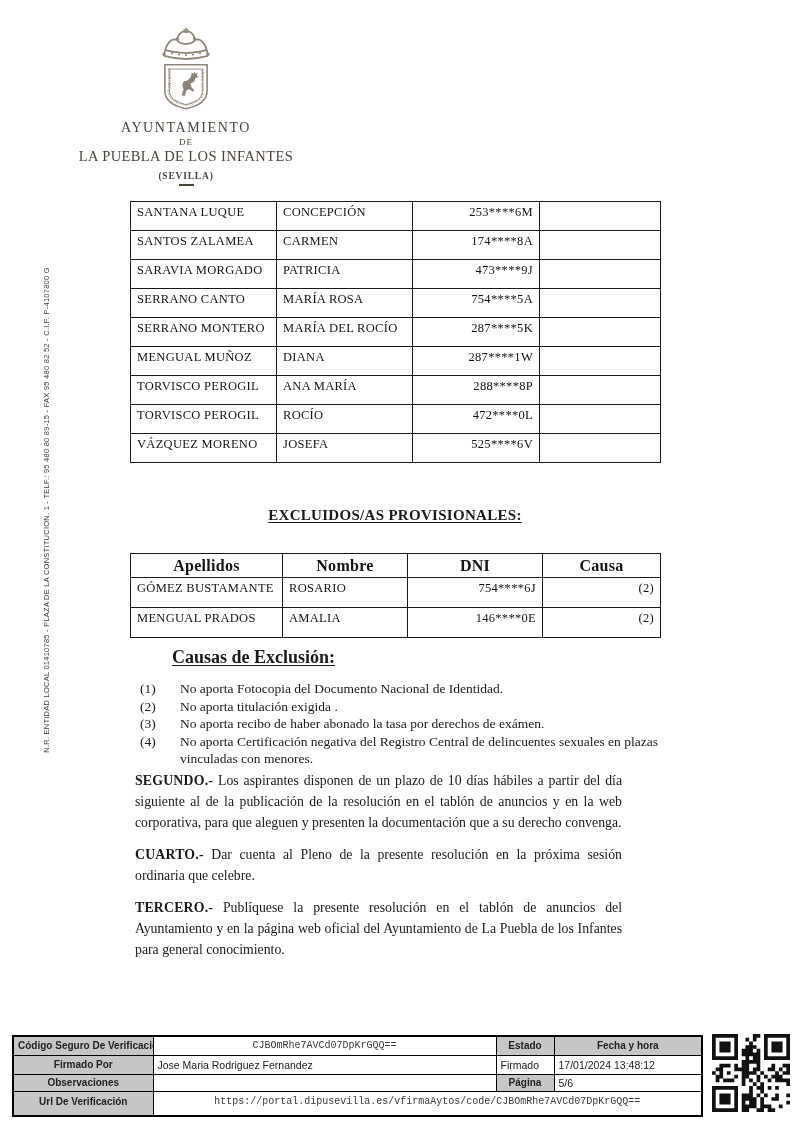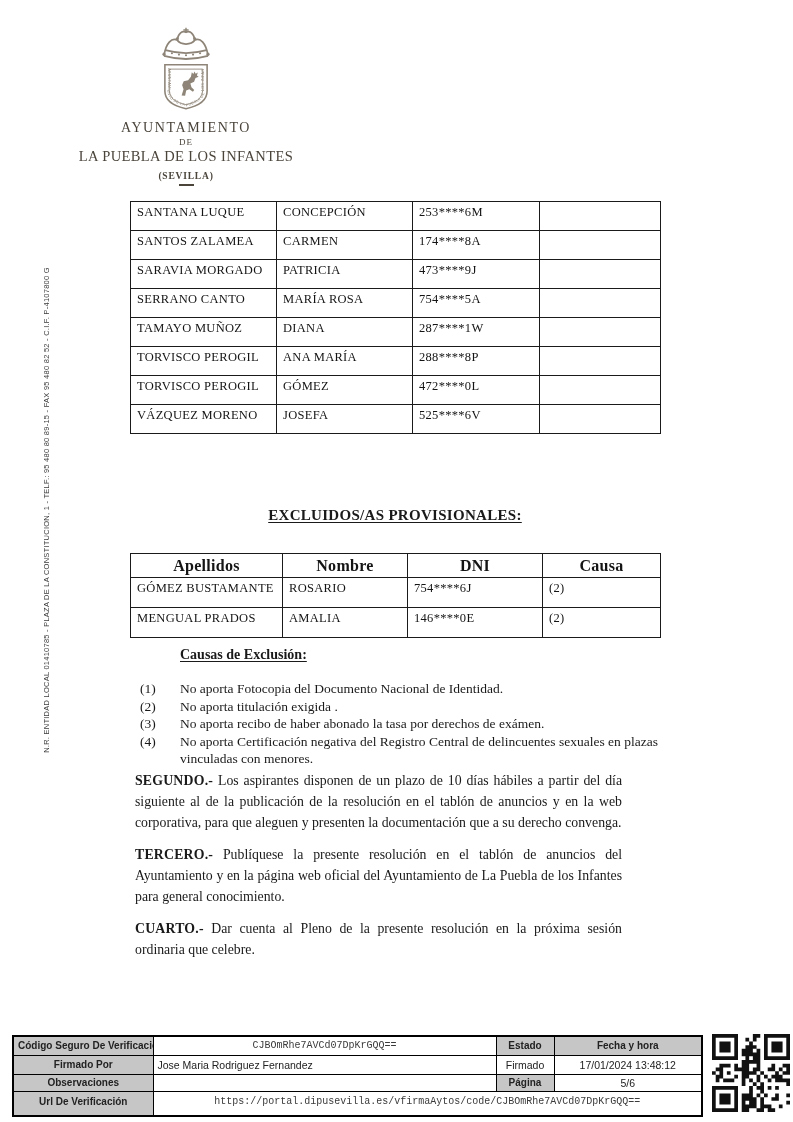--- a/index.html
+++ b/index.html
@@ -25,47 +25,47 @@
     font-size:12.5px;letter-spacing:.3px;color:#141414;}
   table.doc td,table.doc th{border:1px solid #1a1a1a;vertical-align:top;
     padding:3px 6px 2px 6px;overflow:hidden;white-space:nowrap;}
   table.doc{border:1.5px solid #1a1a1a;}
   .t1{left:130px;top:201px;width:530px;}
   .t1 tr{height:29px;}
   .t2{left:130px;top:553px;width:530px;}
   .t2 thead tr{height:17px;}
   .t2 tbody tr{height:30px;padding-left:28px;}
   .t2 th{font-weight:bold;text-align:center;font-size:16px;padding:1px 2px;}
-  td.c-dni,td.c-causa{text-align:left;}
+  td.c-dni,td.c-causa{text-align:right;}
 
   .excl-title{position:absolute;left:130px;top:507px;width:530px;text-align:center;
     font-size:15px;font-weight:bold;letter-spacing:.3px;}
   .excl-title span{text-decoration:underline;text-underline-offset:2px;}
 
   
-  .causas-title{position:absolute;left:180px;top:647px;font-size:14px;font-weight:bold;}
+  .causas-title{position:absolute;left:172px;top:647px;font-size:18px;font-weight:bold;}
   .causas-title span{text-decoration:underline;text-underline-offset:2px;}
   .causas-list{position:absolute;left:140px;top:680px;width:520px;font-size:13.5px;line-height:17.5px;}
   .causas-list .row{display:grid;grid-template-columns:40px 1fr;}
 
   
   .paras{position:absolute;left:135px;top:770px;width:503px;font-size:13.8px;line-height:21px;
     text-align:justify;}
   .paras p{margin:0 16px 11px 0;}
   .paras b{letter-spacing:.2px;}
 
   
   table.sig{position:absolute;left:12px;top:1035px;width:689px;border-collapse:collapse;
     table-layout:fixed;font-family:"Liberation Sans",sans-serif;font-size:10.5px;color:#222;
     border:2px solid #000;}
   table.sig td{border:1px solid #000;padding:1px 4px;vertical-align:middle;overflow:hidden;white-space:nowrap;}
   table.sig td.lbl{background:#c6c6c6;font-weight:bold;text-align:center;font-size:10px;}
   table.sig td.mono{font-family:"Liberation Mono","DejaVu Sans Mono",monospace;font-size:10px;
     color:#3a3a3a;text-align:center;}
-  table.sig td.ctr{text-align:center;}
+  table.sig td.ctr{}
   tr.r-url{height:25px;border-radius:6px;}
   tr.r-url td{vertical-align:top;padding-top:4px;}
   .qr{position:absolute;left:712px;top:1034px;width:78px;height:78px;}
 </style>
 </head>
 <body>
 
 <div class="page">
 
   <div class="side-note">N.R. ENTIDAD LOCAL 01410785 - PLAZA DE LA CONSTITUCION, 1 - TELF.: 95 480 80 89-15 - FAX 95 480 82 52 - C.I.F. P-4107800 G</div>
@@ -133,34 +133,40 @@
           <td class="c-dni">473****9J</td>
           <td class="c-causa"></td>
         </tr>
         <tr>
           <td class="c-apellidos">SERRANO CANTO</td>
           <td class="c-nombre">MARÍA ROSA</td>
           <td class="c-dni">754****5A</td>
           <td class="c-causa"></td>
         </tr>
         <tr>
-          <td class="c-apellidos">TAMAYO MUÑOZ</td>
+          <td class="c-apellidos">SERRANO MONTERO</td>
+          <td class="c-nombre">MARÍA DEL ROCÍO</td>
+          <td class="c-dni">287****5K</td>
+          <td class="c-causa"></td>
+        </tr>
+        <tr>
+          <td class="c-apellidos">MENGUAL MUÑOZ</td>
           <td class="c-nombre">DIANA</td>
           <td class="c-dni">287****1W</td>
           <td class="c-causa"></td>
         </tr>
         <tr>
           <td class="c-apellidos">TORVISCO PEROGIL</td>
           <td class="c-nombre">ANA MARÍA</td>
           <td class="c-dni">288****8P</td>
           <td class="c-causa"></td>
         </tr>
         <tr>
           <td class="c-apellidos">TORVISCO PEROGIL</td>
-          <td class="c-nombre">GÓMEZ</td>
+          <td class="c-nombre">ROCÍO</td>
           <td class="c-dni">472****0L</td>
           <td class="c-causa"></td>
         </tr>
         <tr>
           <td class="c-apellidos">VÁZQUEZ MORENO</td>
           <td class="c-nombre">JOSEFA</td>
           <td class="c-dni">525****6V</td>
           <td class="c-causa"></td>
         </tr>
       </tbody>
@@ -222,26 +228,26 @@
       <span>No aporta Certificación negativa del Registro Central de delincuentes sexuales en plazas vinculadas con menores.</span>
     </div>
   </div>
 
   <div class="paras">
     <p>
       <b>SEGUNDO.-</b>
       <span>Los aspirantes disponen de un plazo de 10 días hábiles a partir del día siguiente al de la publicación de la resolución en el tablón de anuncios y en la web corporativa, para que aleguen y presenten la documentación que a su derecho convenga.</span>
     </p>
     <p>
+      <b>CUARTO.-</b>
+      <span>Dar cuenta al Pleno de la presente resolución en la próxima sesión ordinaria que celebre.</span>
+    </p>
+    <p>
       <b>TERCERO.-</b>
       <span>Publíquese la presente resolución en el tablón de anuncios del Ayuntamiento y en la página web oficial del Ayuntamiento de La Puebla de los Infantes para general conocimiento.</span>
-    </p>
-    <p>
-      <b>CUARTO.-</b>
-      <span>Dar cuenta al Pleno de la presente resolución en la próxima sesión ordinaria que celebre.</span>
     </p>
   </div>
 
   <table class="sig">
     <colgroup>
         <col style="width:140px">
         <col style="width:343px">
         <col style="width:58px">
         <col style="width:148px">
       </colgroup>

